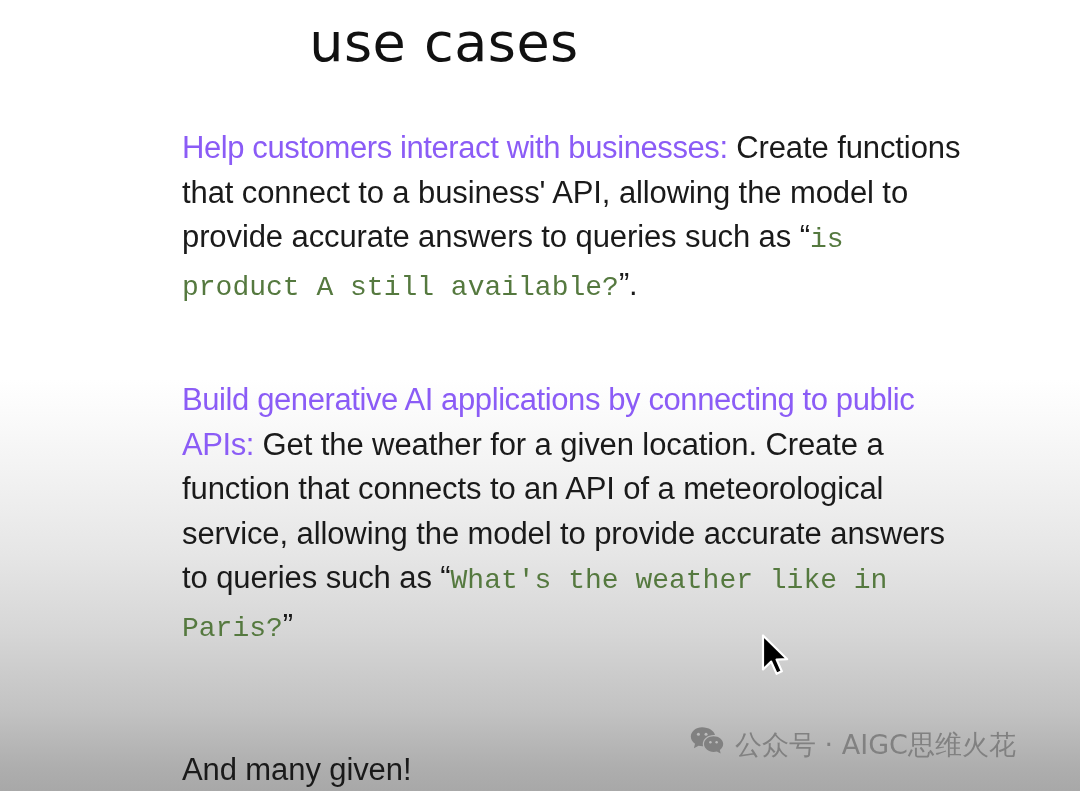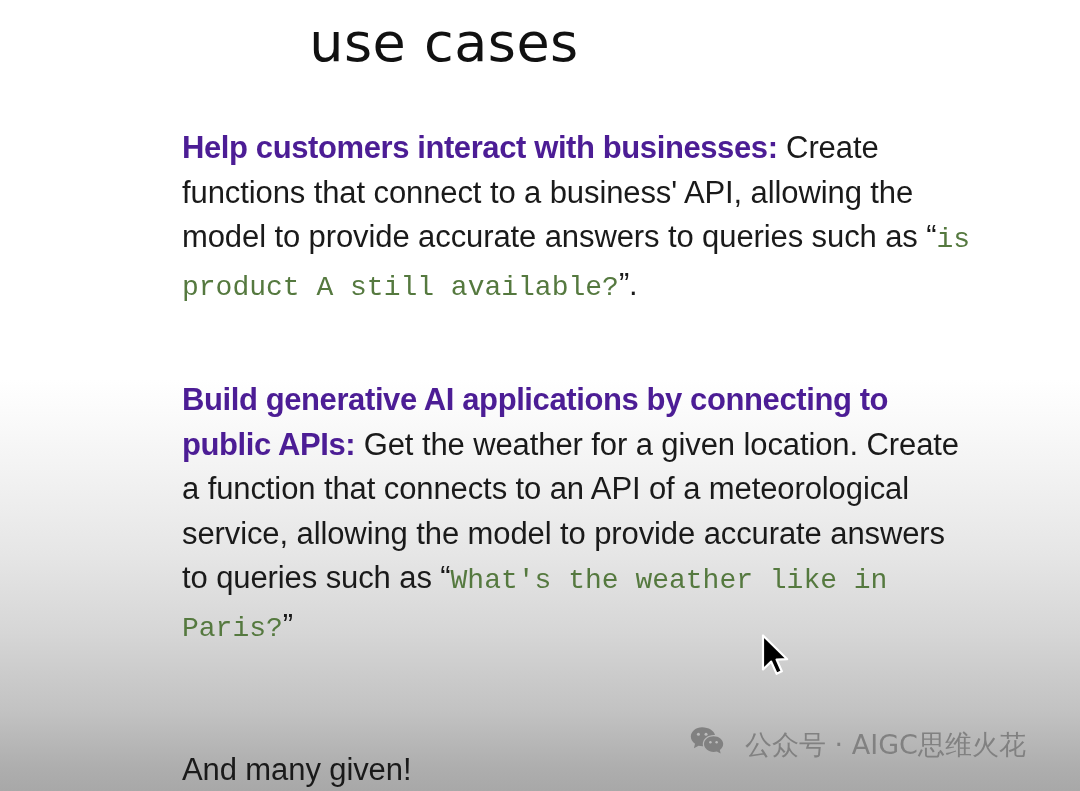--- a/index.html
+++ b/index.html
@@ -55,22 +55,22 @@
     font-size: 31px;
     line-height: 44.5px;
     color: #1a1a1a;
     letter-spacing: -0.1px;
   }
 
   .para { margin: 0; }
   .para + .para { margin-top: 68px; }
 
   .lead {
-    color: #4c1d95;
-    font-weight: 700;
+    color: #8b5cf6;
+    font-weight: 400;
     letter-spacing: -0.4px;
   }
 
   .mono {
     font-family: "Liberation Mono", "DejaVu Sans Mono", monospace;
     color: #55793F;
     font-size: 28px;
     letter-spacing: 0px;
   }
 
@@ -92,21 +92,21 @@
     letter-spacing: -0.1px;
   }
 
   
   #watermark {
     position: absolute;
     left: 690px;
     top: 726px;
     display: flex;
     align-items: center;
-    gap: 21px;
+    gap: 11px;
     color: #7d7d7d;
     font-size: 27px;
     line-height: 34px;
     font-family: "DejaVu Sans", sans-serif;
     opacity: 0.92;
   }
   #watermark .wm-text { white-space: nowrap; }
 
   
   #cursor {

